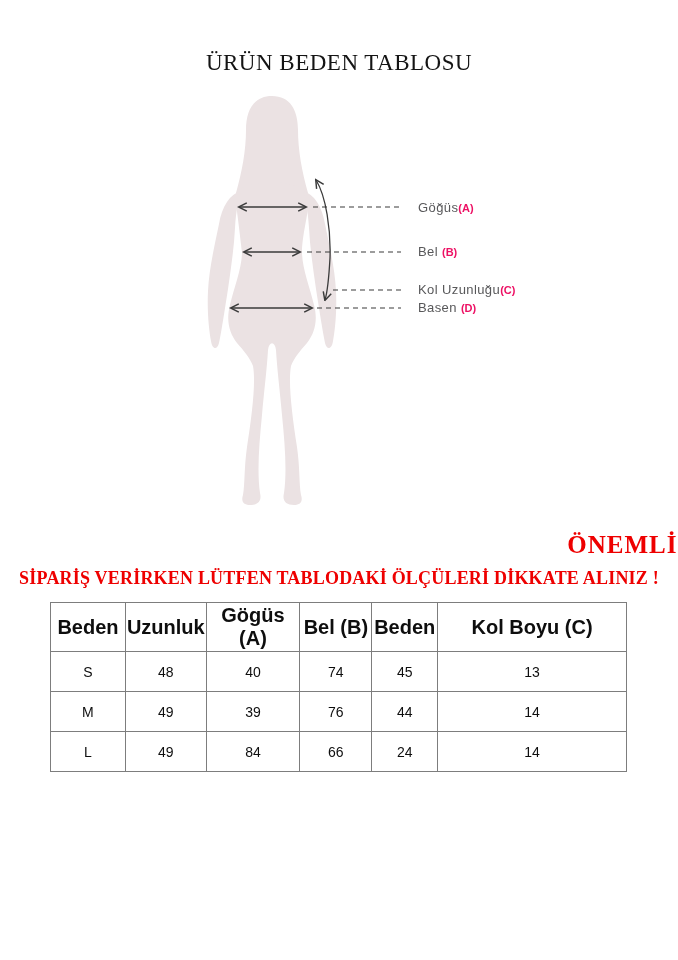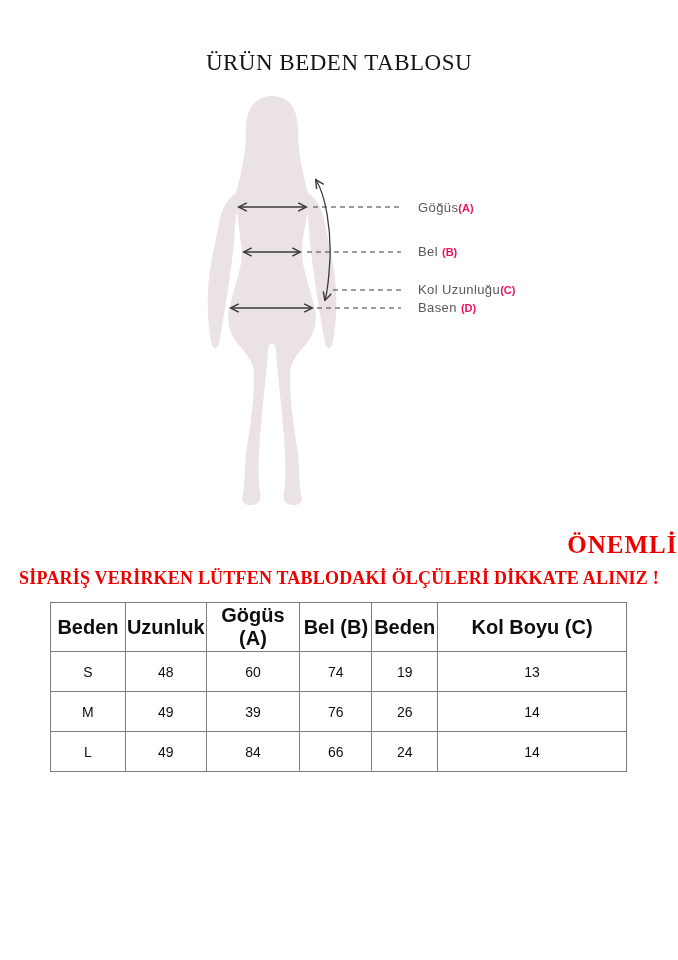--- a/index.html
+++ b/index.html
@@ -103,31 +103,31 @@
         <th>Gögüs (A)</th>
         <th>Bel (B)</th>
         <th>Beden</th>
         <th>Kol Boyu (C)</th>
       </tr>
     </thead>
     <tbody>
       <tr>
         <td>S</td>
         <td>48</td>
-        <td>60</td>
+        <td>40</td>
         <td>74</td>
-        <td>19</td>
+        <td>45</td>
         <td>13</td>
       </tr>
       <tr>
         <td>M</td>
         <td>49</td>
         <td>39</td>
         <td>76</td>
-        <td>26</td>
+        <td>44</td>
         <td>14</td>
       </tr>
       <tr>
         <td>L</td>
         <td>49</td>
         <td>84</td>
         <td>66</td>
         <td>24</td>
         <td>14</td>
       </tr>

